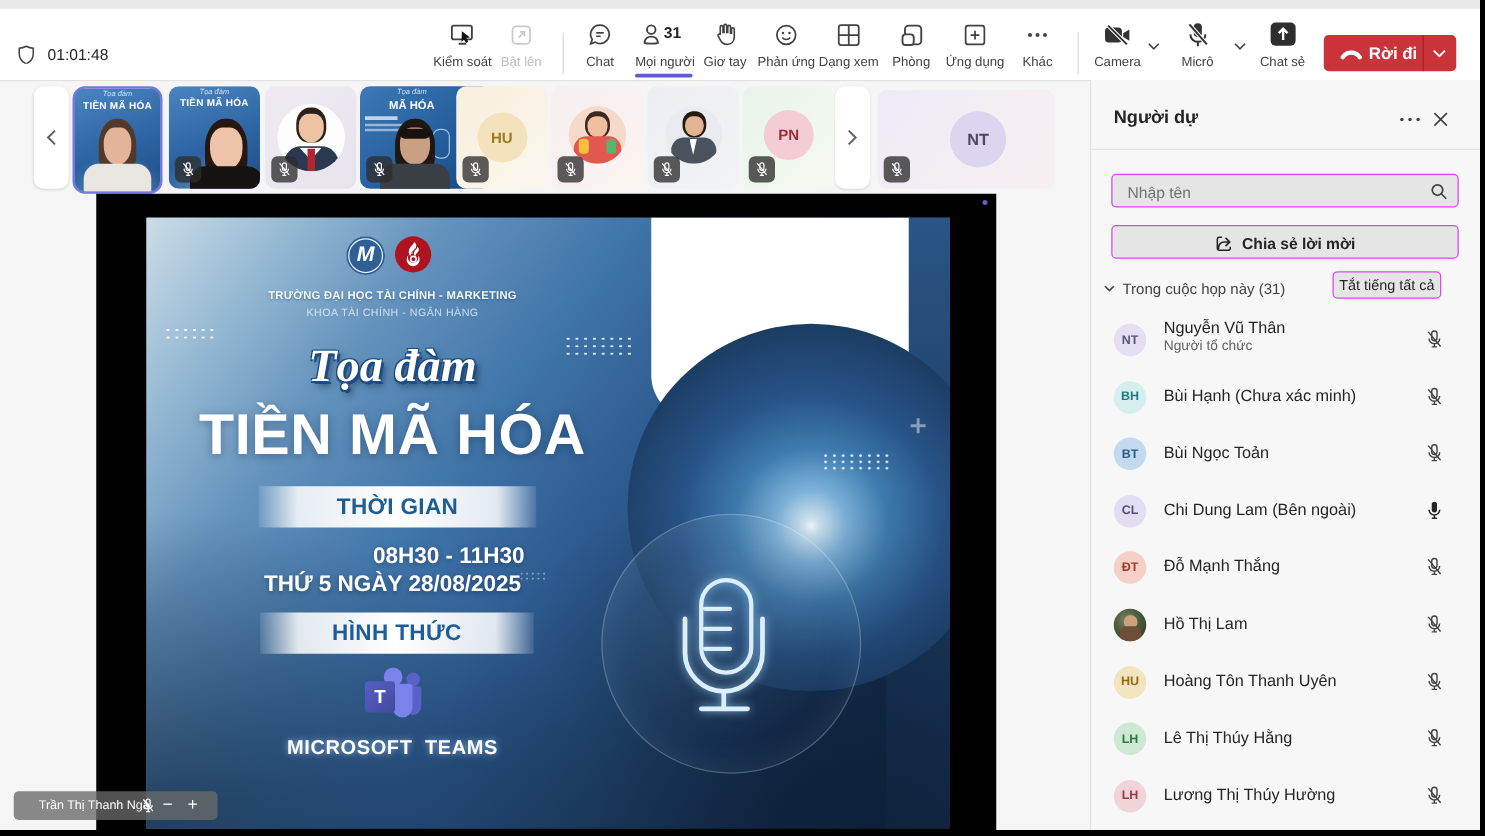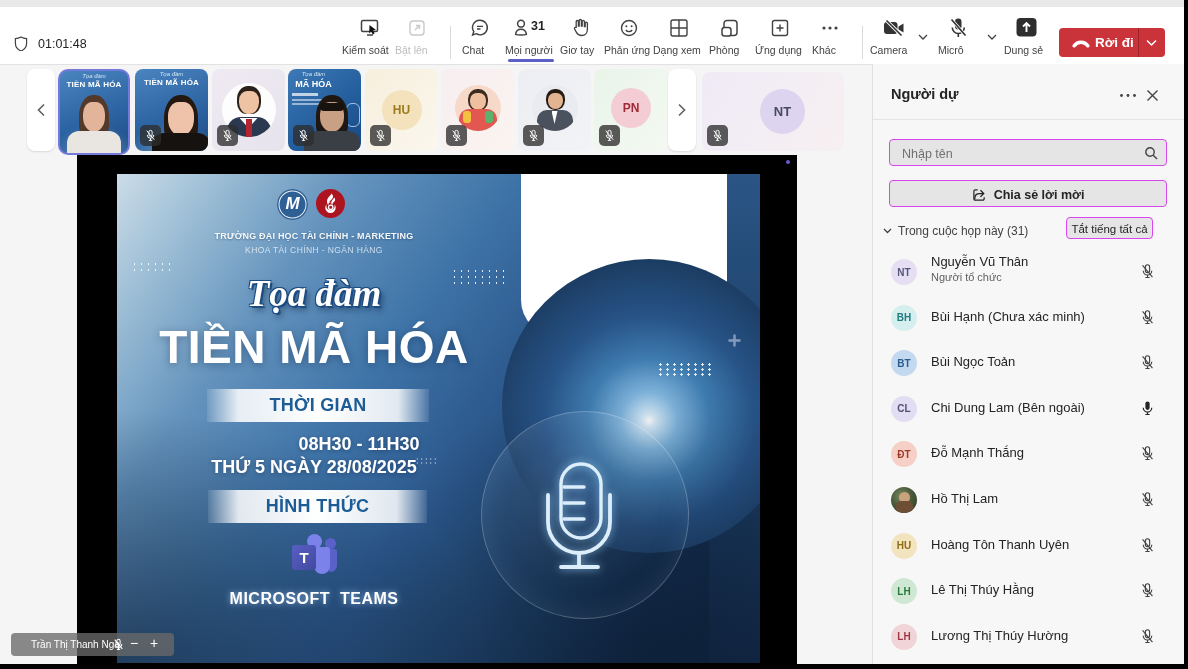--- a/index.html
+++ b/index.html
@@ -1,21 +1,21 @@
 <!DOCTYPE html>
 <html><head>
 <meta charset="utf-8">
 <style>
 html,body{margin:0;padding:0;}
 body{width:1188px;height:669px;position:relative;overflow:hidden;background:#f5f5f5;font-family:"Liberation Sans",sans-serif;}
 .abs{position:absolute;}
 
 #topstrip{left:0;top:0;width:1188px;height:7px;background:#e9e9e9;}
 #toolbar{left:0;top:7px;width:1188px;height:57px;background:#fff;border-bottom:1px solid #e2e2e2;}
-.tb{position:absolute;top:10px;text-align:left;color:#424242;font-size:10.5px;line-height:1;}
+.tb{position:absolute;top:10px;text-align:center;color:#424242;font-size:10.5px;line-height:1;}
 .tb svg{display:block;margin:0 auto 6px;}
 .tb .lbl{white-space:nowrap;}
 .tbdiv{position:absolute;top:19px;width:1px;height:33px;background:#d9d9d9;}
 
 .tile{position:absolute;top:69px;height:82px;border-radius:8px;overflow:hidden;}
 .chevbtn{position:absolute;top:69px;width:28px;height:82px;background:#fff;border-radius:8px;box-shadow:0 1px 2px rgba(0,0,0,.12);color:#616161;display:flex;align-items:center;justify-content:center;font-size:16px;}
 .micbadge{position:absolute;left:5px;bottom:5px;width:21px;height:21px;background:rgba(45,45,45,.78);border-radius:5px;display:flex;align-items:center;justify-content:center;}
 .bluebg{background:radial-gradient(circle at 50% 130%,#82b2da 0%,rgba(130,178,218,0) 48%),linear-gradient(160deg,#4a85c0 0%,#2d64a3 55%,#1d4c85 100%);}
 .tiletxt{position:absolute;top:9px;left:0;right:0;text-align:center;color:#fff;font-weight:bold;font-size:8px;letter-spacing:.2px;}
 .tilescript{position:absolute;top:2px;left:0;right:0;text-align:center;color:#cfe4f5;font-style:italic;font-size:6px;}
@@ -142,21 +142,21 @@
   <div class="lbl">Micrô</div>
     </div>
  <svg class="abs" style="left:986px;top:24px" width="12" height="12" viewBox="0 0 12 12">
       <path d="M2 4l4 4 4-4" fill="none" stroke="#424242" stroke-width="1.3"></path>
     </svg>
  <div class="tb" style="left:1004px;width:44px;">
   <svg width="23" height="22" viewBox="0 0 23 22">
         <rect x="1.5" y="1" width="20" height="18.5" rx="4" fill="#2e2e2e"></rect>
         <path d="M11.5 15V6.5M8 9.5L11.5 6l3.5 3.5" fill="none" stroke="#fff" stroke-width="1.9"></path>
       </svg>
-  <div class="lbl">Dung sẻ</div>
+  <div class="lbl">Chat sẻ</div>
     </div>
  <div class="abs" style="left:1059px;top:21px;width:106px;height:29px;background:#cb333b;border-radius:4px;">
   <svg class="abs" style="left:13px;top:9px" width="18" height="11" viewBox="0 0 18 11">
         <path d="M2.2 8.8a8.2 8.2 0 0 1 13.6 0" fill="none" stroke="#fff" stroke-width="3.4" stroke-linecap="round"></path>
       </svg>
   <div class="abs" style="left:36px;top:7px;color:#fff;font-weight:bold;font-size:13.5px;">Rời đi</div>
   <div class="abs" style="left:79px;top:0;width:1px;height:29px;background:rgba(120,20,25,.55);"></div>
   <svg class="abs" style="left:86px;top:10px" width="13" height="10" viewBox="0 0 13 10">
         <path d="M2 2.5l4.5 4.5L11 2.5" fill="none" stroke="#fff" stroke-width="1.5"></path>
       </svg>
@@ -198,21 +198,21 @@
         <div class="abs" style="left:24px;top:36px;width:6px;height:18px;background:#b32531;"></div>
       </div>
       <div class="micbadge">
         <svg width="13" height="13" viewBox="0 0 24 24">
           <rect x="9" y="2.5" width="6" height="11" rx="3" fill="none" stroke="#fff" stroke-width="1.8"></rect>
           <path d="M6 11a6 6 0 0 0 12 0M12 17v4M9 21h6" fill="none" stroke="#fff" stroke-width="1.8"></path>
           <path d="M5 3l14 17" stroke="#fff" stroke-width="1.8"></path>
         </svg>
       </div>
     </div>
-    <div class="tile" style="left:288px;width:73px;background:linear-gradient(140deg,#3c79b5 0%,#235c9c 60%,#17477f 100%);">
+    <div class="tile" style="left:288px;width:73px;background:linear-gradient(140deg,#3c79b5 0%,#235c9c 60%,#17477f 100%);padding-left:32px;">
       <div class="abs" style="left:0;right:22px;top:2px;text-align:center;color:#cfe4f5;font-style:italic;font-size:6px;">Tọa đàm</div>
       <div class="abs" style="left:0;right:22px;top:10px;text-align:center;color:#fff;font-weight:bold;font-size:9px;">MÃ HÓA</div>
       <div class="abs" style="left:4px;top:24px;width:26px;height:3px;background:rgba(255,255,255,.7);"></div>
       <div class="abs" style="left:4px;top:30px;width:30px;height:2px;background:rgba(255,255,255,.5);"></div>
       <div class="abs" style="left:4px;top:34px;width:28px;height:2px;background:rgba(255,255,255,.5);"></div>
       <div class="abs" style="left:58px;top:34px;width:12px;height:22px;border:1px solid rgba(190,220,245,.8);border-radius:6px;"></div>
       <div class="abs" style="left:28px;top:26px;width:32px;height:46px;background:#1f1812;border-radius:46% 46% 35% 35%;"></div>
       <div class="abs" style="left:32px;top:33px;width:24px;height:30px;background:#c9a083;border-radius:40% 40% 50% 50%;"></div>
       <div class="abs" style="left:16px;top:62px;width:56px;height:30px;background:#3a3f45;border-radius:12px 12px 0 0;"></div>
       <div class="abs" style="left:32px;top:34px;width:24px;height:8px;background:#17120e;border-radius:4px;"></div>

